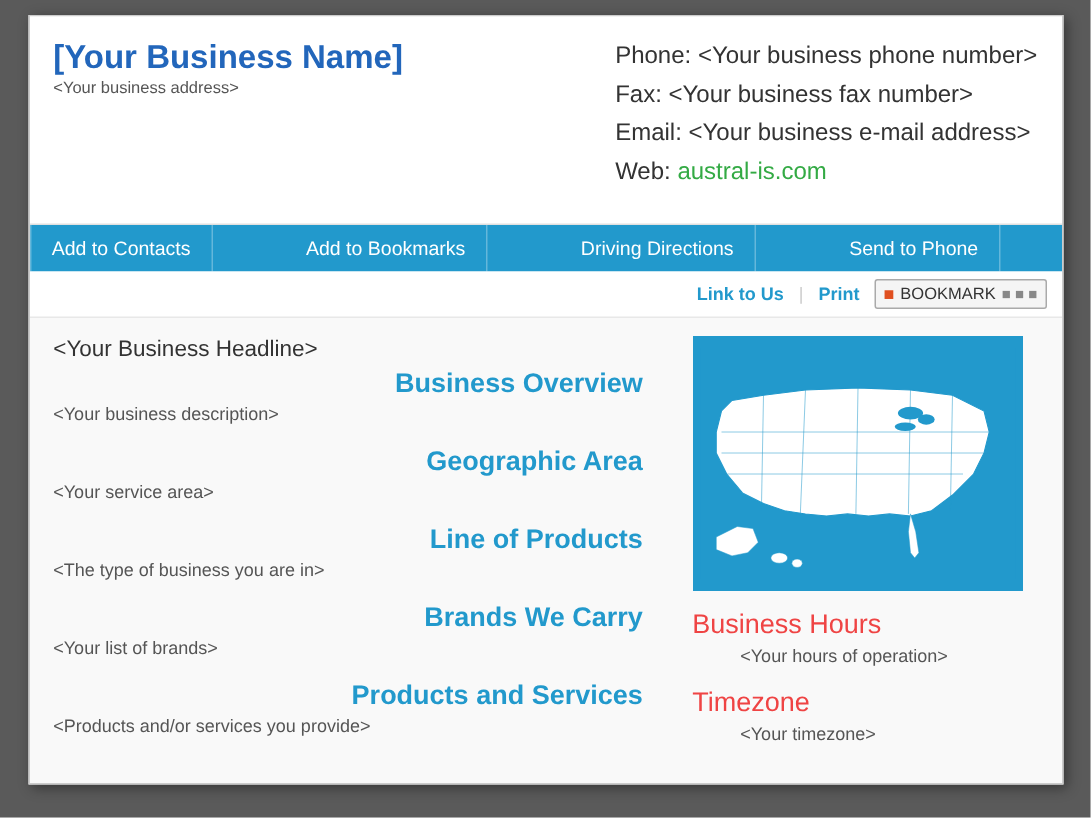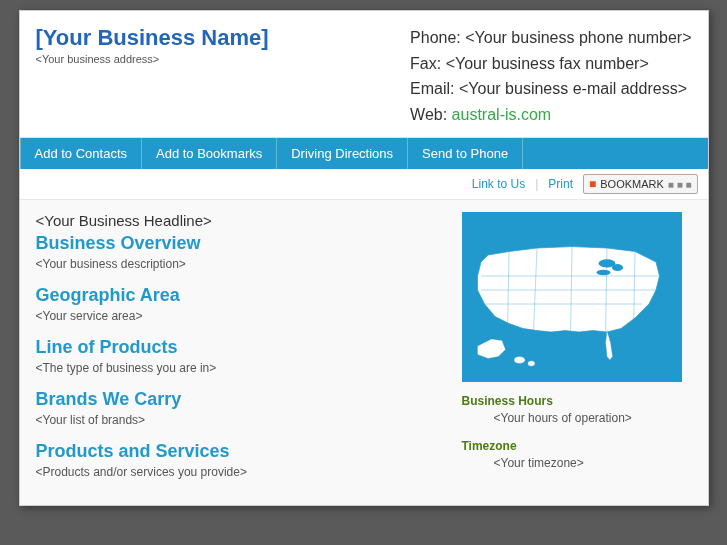--- a/index.html
+++ b/index.html
@@ -16,21 +16,21 @@
     .page-wrapper {
       width: 690px;
       background: #fff;
       border: 1px solid #ccc;
       box-shadow: 2px 2px 8px rgba(0,0,0,0.4);
     }
     
     .header {
       display: flex;
       justify-content: space-between;
-      padding: 14px 16px 10px 16px;
+      padding: 14px 16px 22px 16px;
       background: #fff;
       border-bottom: 1px solid #e0e0e0;
       gap: 20px;
     }
     .header-left .business-name {
       font-size: 22px;
       font-weight: bold;
       color: #2266bb;
     }
     .header-left .business-address {
@@ -48,20 +48,21 @@
       color: #33aa44;
       text-decoration: none;
       text-align: right;
     }
     
     .navbar {
       background: #2299cc;
       display: flex;
       align-items: center;
       padding: 0;
+      gap: 48px;
     }
     .navbar a {
       color: #fff;
       text-decoration: none;
       font-size: 13px;
       padding: 8px 14px;
       display: block;
       border-right: 1px solid rgba(255,255,255,0.3);
     }
     .navbar a:first-child {
@@ -74,20 +75,21 @@
       align-items: center;
       padding: 5px 10px;
       background: #fff;
       border-bottom: 1px solid #e8e8e8;
       gap: 10px;
     }
     .toolbar a {
       font-size: 12px;
       color: #2299cc;
       text-decoration: none;
+      font-weight: bold;
     }
     .toolbar .separator {
       color: #ccc;
       font-size: 12px;
     }
     .bookmark-btn {
       display: flex;
       align-items: center;
       border: 1px solid #aaa;
       background: #f5f5f5;
@@ -120,20 +122,21 @@
     .headline {
       font-size: 15px;
       color: #333;
       margin-bottom: 4px;
     }
     .section-title {
       font-size: 18px;
       color: #2299cc;
       font-weight: bold;
       margin-bottom: 3px;
+      text-align: right;
     }
     .section-desc {
       font-size: 12px;
       color: #555;
       margin-bottom: 14px;
     }
     
     .map-container {
       background: #2299cc;
       width: 220px;
@@ -143,23 +146,23 @@
       align-items: center;
       justify-content: center;
       overflow: hidden;
     }
     .map-container svg {
       width: 210px;
       height: 160px;
     }
     
     .right-section-title {
-      font-size: 12px;
-      color: #4d7c0f;
-      font-weight: bold;
+      font-size: 18px;
+      color: #ef4444;
+      font-weight: normal;
       margin-bottom: 3px;
     }
     .right-section-desc {
       font-size: 12px;
       color: #555;
       margin-bottom: 14px;
       margin-left: 32px;
     }
   </style>
 </head>

